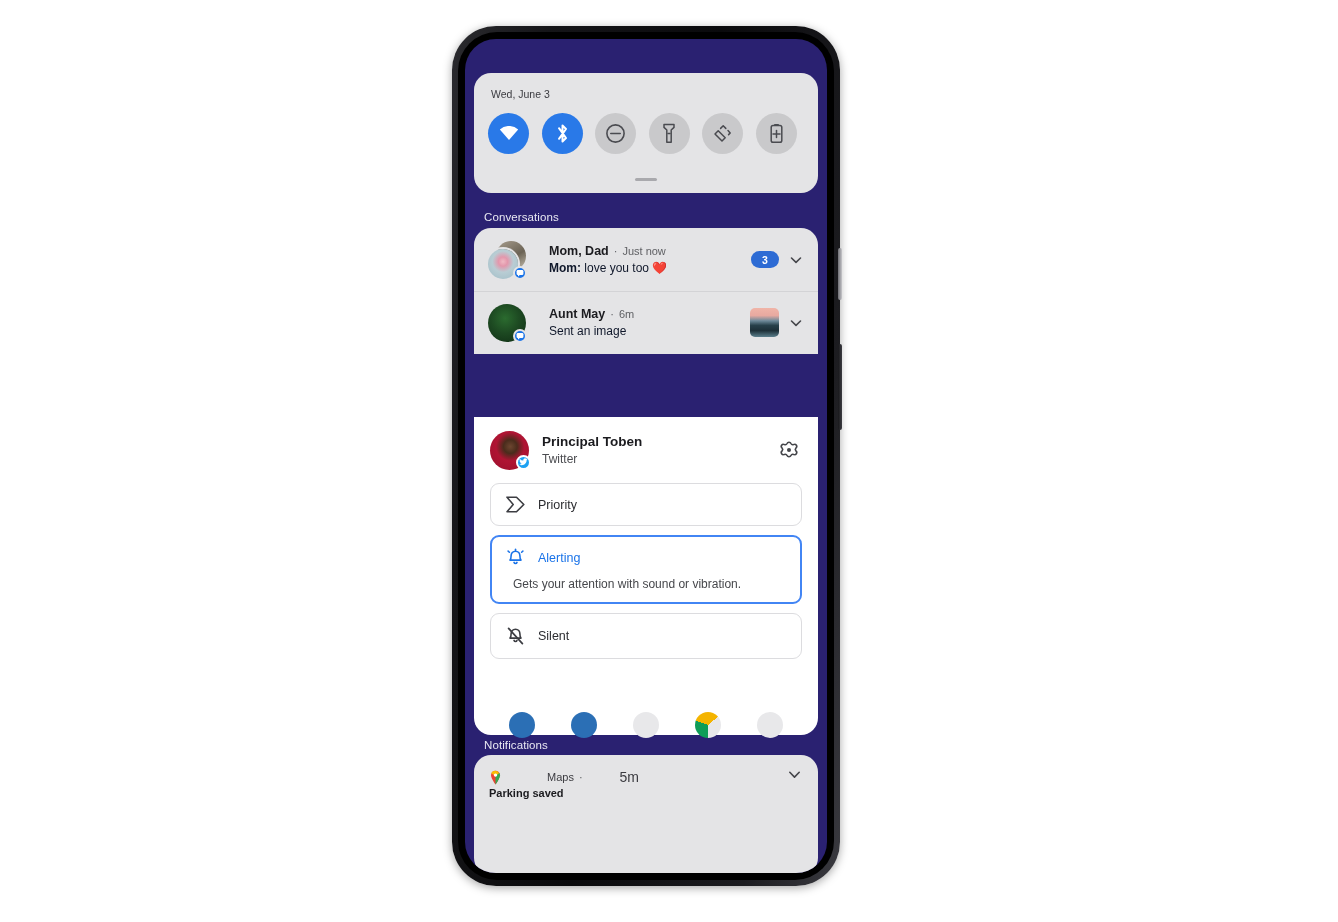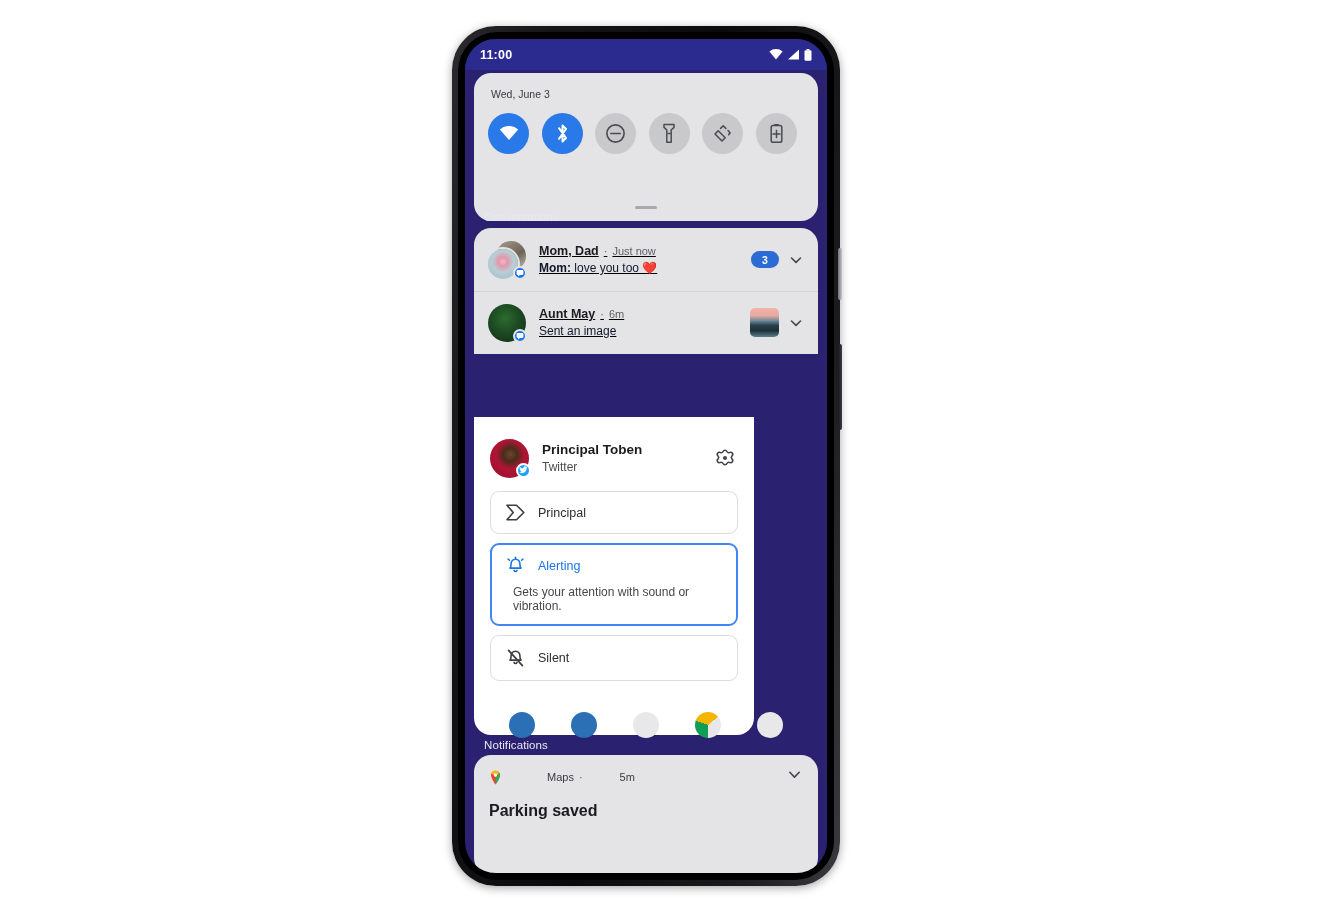--- a/index.html
+++ b/index.html
@@ -69,21 +69,21 @@
     background: #2a2a8f;
     display: flex; align-items: center; justify-content: space-between;
     padding: 0 15px;
   }
   #status-time { color:#fff; font-size:12.5px; font-weight:600; letter-spacing:.2px; }
   #status-icons { display:flex; align-items:center; gap:4px; }
 
   
   #quick-settings {
     position: absolute; left: 9px; top: 34px;
-    width: 344px; height: 148px;
+    width: 344px; height: 120px;
     background: #e4e4e6;
     border-radius: 17px;
   }
   #qs-date {
     position:absolute; left:17px; top:15px;
     font-size:10.5px; color:#3b3b40;
   }
   #qs-tiles {
     position:absolute; left:14px; top:40px;
     display:flex; gap:12.5px;
@@ -145,21 +145,21 @@
     overflow:hidden;
     background:radial-gradient(circle at 45% 38%, #2b6b2f 0%, #1d4a22 45%, #0e2a13 100%);
   }
   .app-badge {
     position:absolute; right:-1px; bottom:-1px;
     width:14px; height:14px; border-radius:50%;
     background:#1a73e8;
     border:2px solid #e4e4e6;
     display:flex; align-items:center; justify-content:center;
   }
-  .conv-text { flex:1; margin-left:13px; min-width:0;text-decoration:underline; }
+  .conv-text { flex:1; margin-left:23px; min-width:0; }
   .conv-head { display:flex; align-items:baseline; gap:5px; }
   .conv-name { font-size:12.5px; font-weight:700; color:#1b1b1f; }
   .conv-dot { font-size:11px; color:#5f6064; }
   .conv-time { font-size:11px; color:#5f6064; }
   .conv-snippet { font-size:12px; color:#0f172a; margin-top:3px; }
   .conv-snippet b { font-weight:700; }
   .conv-right { display:flex; align-items:center; gap:9px; flex:0 0 auto; }
   .count-badge {
     min-width:28px; height:17px; border-radius:9px;
     background:#2d6bd4; color:#fff;
@@ -168,24 +168,24 @@
     padding:0 6px;
   }
   .thumb-image {
     width:29px; height:29px; border-radius:5px;
     background:linear-gradient(180deg,#f0b4a8 0%,#e8a9a0 26%,#6d8a9a 44%,#27404a 60%,#1d3038 78%,#5b7f8c 100%);
   }
 
   
   #notification-settings-panel {
     position:absolute; left:9px; top:378px;
-    width:280px; height:318px;
+    width:344px; height:318px;
     background:#ffffff;
     border-radius:0 0 17px 17px;
-    padding:8px 16px;
+    padding:0 16px;
   }
   #app-header { display:flex; align-items:center; height:66px; }
   #toben-avatar {
     position:relative; width:39px; height:39px; flex:0 0 39px;
   }
   .avatar-toben {
     width:39px; height:39px; border-radius:50%; overflow:hidden;
     background:radial-gradient(circle at 52% 40%, #6d4630 0%, #4a2c1c 22%, #b01433 46%, #99102c 100%);
   }
   .twitter-badge {
@@ -237,56 +237,40 @@
     position:absolute; left:9px; top:716px;
     width:344px; height:120px;
     background:#e4e4e6;
     border-radius:17px;
     padding:11px 15px;
   }
   #bottom-notif-head { display:flex; align-items:center; }
   #maps-icon-wrap { width:13px; height:16px; flex:0 0 13px; }
   #bottom-app-name { font-size:11px; color:#3b3b40; margin-left:9px;padding-left:36px; }
   #bottom-dot { font-size:11px; color:#5f6064; margin:0 5px; }
-  #bottom-time { font-size:11px; color:#3b3b40;padding-left:32px; }
+  #bottom-time { font-size:14px; color:#3b3b40;padding-left:32px; }
   #bottom-chevron { margin-left:auto; }
   #bottom-notif-title {
-    font-size:16px; font-weight:600; color:#1b1b1f;
-    margin-top:15px;
+    font-size:11px; font-weight:600; color:#1b1b1f;
   }
 </style>
 </head>
 <body>
 
 <div id="phone-frame">
   <div id="phone-inner-bezel"></div>
 
   <div id="front-camera"></div>
   <div id="proximity-sensor"></div>
   <div id="earpiece-speaker"></div>
   <div id="power-button"></div>
   <div id="volume-rocker"></div>
 
   <div id="screen">
 
-    <div id="status-bar">
-      <div id="status-time">11:00</div>
-      <div id="status-icons">
-        <svg width="14" height="11" viewBox="0 0 14 11">
-          <path d="M7 10.5 L0.4 2.6 A10 10 0 0 1 13.6 2.6 Z" fill="#ffffff"></path>
-        </svg>
-        <svg width="13" height="11" viewBox="0 0 13 11">
-          <path d="M12 0.5 L12 10.5 L1 10.5 Z" fill="#ffffff"></path>
-        </svg>
-        <svg width="8" height="12" viewBox="0 0 8 12">
-          <rect x="2.6" y="0" width="2.8" height="1.4" fill="#ffffff"></rect>
-          <rect x="0.5" y="1.2" width="7" height="10.6" rx="1.3" fill="#ffffff"></rect>
-        </svg>
-      </div>
-    </div>
 
     <div id="quick-settings">
       <div id="qs-date">Wed, June 3</div>
       <div id="qs-tiles">
 
         <div class="qs-tile on">
           <svg width="20" height="15" viewBox="0 0 20 15">
             <path d="M10 14 L0.8 3.4 A14 14 0 0 1 19.2 3.4 Z" fill="#ffffff"></path>
           </svg>
         </div>
@@ -412,21 +396,21 @@
             <circle cx="10" cy="10" r="2.05" fill="#44454a"></circle>
           </svg>
         </div>
       </div>
 
       <div class="option-card">
         <div class="option-head">
           <svg width="21" height="17" viewBox="0 0 21 17">
             <path d="M2 1.2 L11.5 1.2 L18.8 8.5 L11.5 15.8 L2 15.8 L8.2 8.5 Z" fill="none" stroke="#3c3d42" stroke-width="1.6" stroke-linejoin="round"></path>
           </svg>
-          <span class="option-label">Principal</span>
+          <span class="option-label">Priority</span>
         </div>
       </div>
 
       <div class="option-card selected">
         <div class="option-head">
           <svg width="21" height="20" viewBox="0 0 21 20">
             <path d="M10.5 3.2 c-2.7 0-4.4 2.05-4.4 4.6 0 3.4-1.15 4.3-1.15 4.3 h11.1 s-1.15-.9-1.15-4.3c0-2.55-1.7-4.6-4.4-4.6z" fill="none" stroke="#1a73e8" stroke-width="1.6" stroke-linejoin="round"></path>
             <path d="M9 14.4 a1.6 1.6 0 0 0 3 0" fill="none" stroke="#1a73e8" stroke-width="1.6" stroke-linecap="round"></path>
             <line x1="10.5" y1="1.2" x2="10.5" y2="2.8" stroke="#1a73e8" stroke-width="1.5" stroke-linecap="round"></line>
             <line x1="3.1" y1="3.1" x2="4.4" y2="4.3" stroke="#1a73e8" stroke-width="1.5" stroke-linecap="round"></line>

